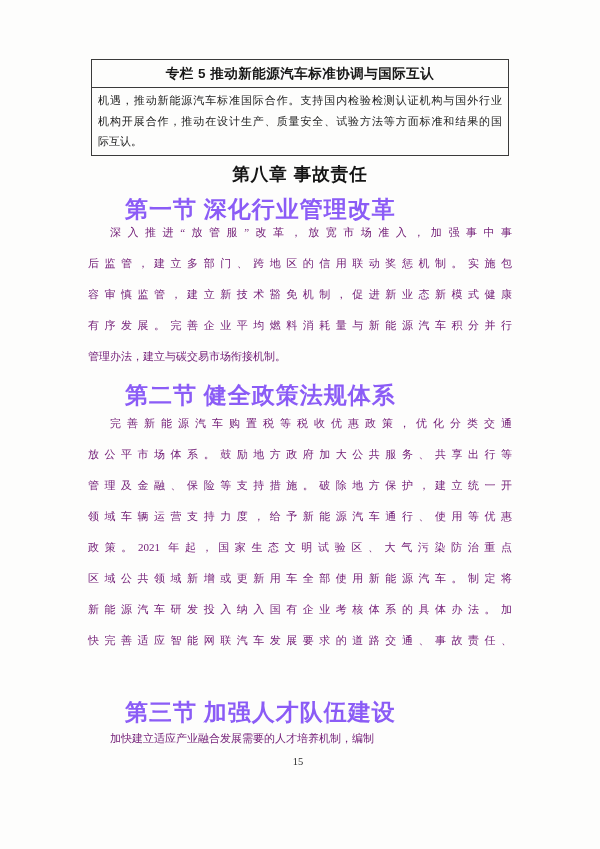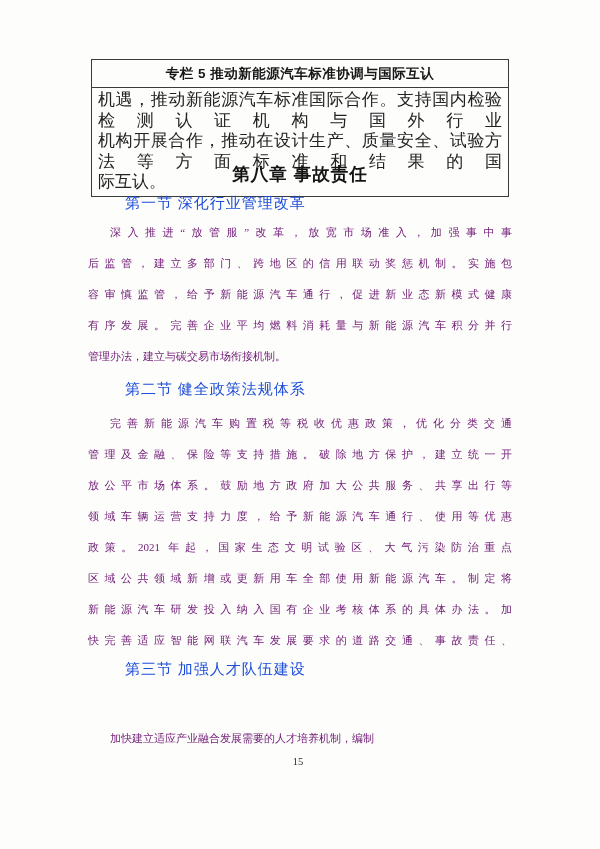--- a/index.html
+++ b/index.html
@@ -29,21 +29,21 @@
     font-size: 13.5px;
     line-height: 27px;
     height: 28px;
     text-align: center;
     border-bottom: 1.5px solid #3b3b3b;
     letter-spacing: 0.5px;
     color: #171717;
   }
   .callout-body {
     padding: 2px 6px 3px 6px;
-    font-size: 17px;
+    font-size: 11px;
     color: #222;
   }
   .cline {
     line-height: 20.5px;
     text-align: justify;
     text-align-last: justify;
   }
   .cline.last { text-align-last: left; }
 
   
@@ -58,28 +58,28 @@
     letter-spacing: 1px;
     color: #141414;
   }
 
   
   .section-heading {
     position: absolute;
     left: 88px;
     width: 424px;
     padding-left: 37px;
-    font-weight: normal;
-    font-size: 15px;
+    font-weight: bold;
+    font-size: 23px;
     letter-spacing: 1px;
-    color: #1d4ed8;
+    color: #8b5cf6;
   }
   .sh1 { top: 194px; }
   .sh2 { top: 380px; }
-  .sh3 { top: 660px; }
+  .sh3 { top: 697px; }
 
   
   .para {
     position: absolute;
     left: 88px;
     width: 424px;
     font-size: 11px;
     color: #701a75;
   }
   .p1 { top: 217px; }
@@ -118,30 +118,30 @@
       <div class="cline last">际互认。</div>
     </div>
   </div>
 
   <div class="chapter-title">第八章 事故责任</div>
 
   <div class="section-heading sh1">第一节 深化行业管理改革</div>
   <div class="para p1">
     <div class="pline ind">深入推进“放管服”改革，放宽市场准入，加强事中事</div>
     <div class="pline">后监管，建立多部门、跨地区的信用联动奖惩机制。实施包</div>
-    <div class="pline">容审慎监管，给予新能源汽车通行，促进新业态新模式健康</div>
+    <div class="pline">容审慎监管，建立新技术豁免机制，促进新业态新模式健康</div>
     <div class="pline">有序发展。完善企业平均燃料消耗量与新能源汽车积分并行</div>
     <div class="pline last">管理办法，建立与碳交易市场衔接机制。</div>
   </div>
 
   <div class="section-heading sh2">第二节 健全政策法规体系</div>
   <div class="para p2">
     <div class="pline ind">完善新能源汽车购置税等税收优惠政策，优化分类交通</div>
+    <div class="pline">放公平市场体系。鼓励地方政府加大公共服务、共享出行等</div>
     <div class="pline">管理及金融、保险等支持措施。破除地方保护，建立统一开</div>
-    <div class="pline">放公平市场体系。鼓励地方政府加大公共服务、共享出行等</div>
     <div class="pline">领域车辆运营支持力度，给予新能源汽车通行、使用等优惠</div>
     <div class="pline">政策。2021 年起，国家生态文明试验区、大气污染防治重点</div>
     <div class="pline">区域公共领域新增或更新用车全部使用新能源汽车。制定将</div>
     <div class="pline">新能源汽车研发投入纳入国有企业考核体系的具体办法。加</div>
     <div class="pline">快完善适应智能网联汽车发展要求的道路交通、事故责任、</div>
   </div>
 
   <div class="section-heading sh3">第三节 加强人才队伍建设</div>
   <div class="para p3">
     <div class="pline ind last">加快建立适应产业融合发展需要的人才培养机制，编制</div>

